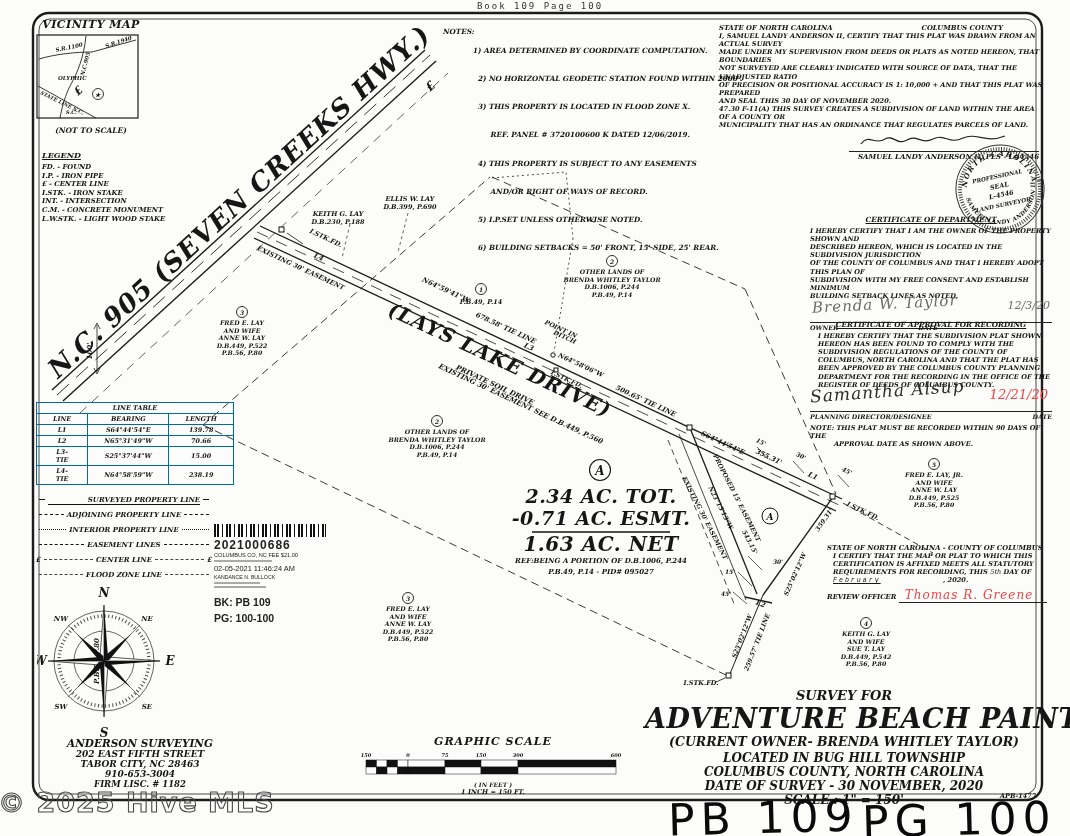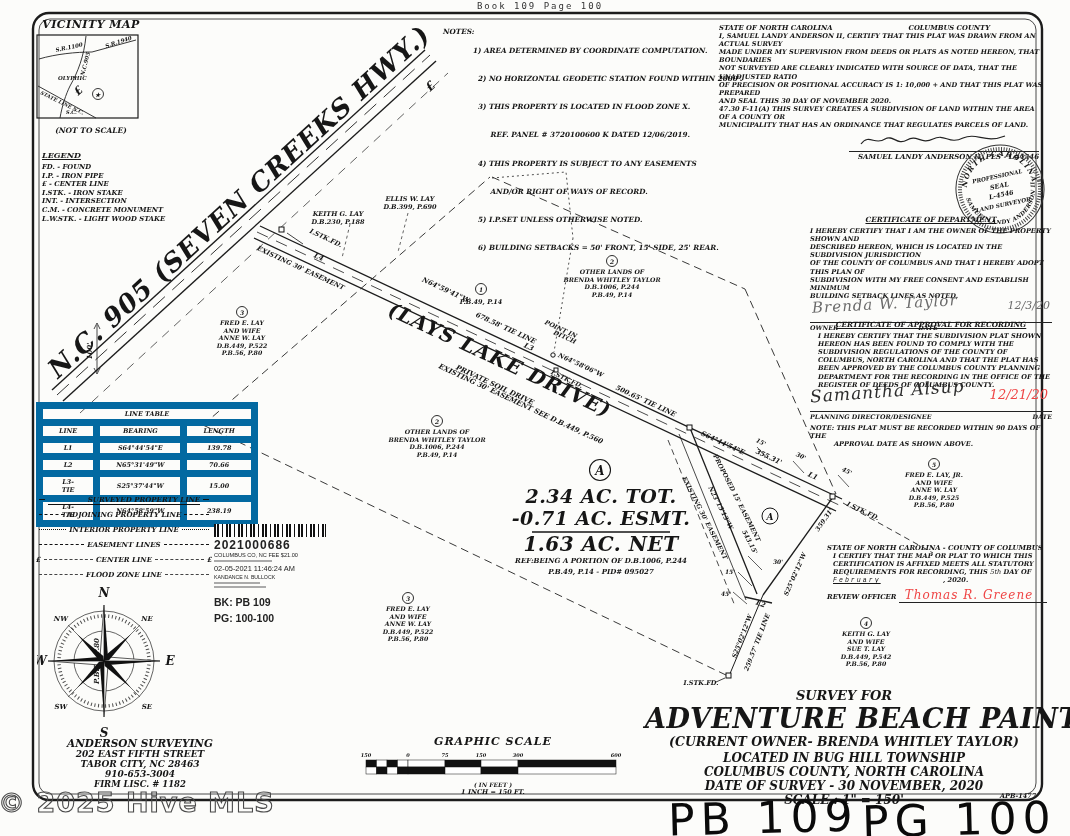--- a/index.html
+++ b/index.html
@@ -8,21 +8,21 @@
   .abs{position:absolute;}
   .plat{font-family:"DejaVu Serif",serif;font-style:italic;font-weight:bold;color:#161616;}
   .mono{font-family:"DejaVu Sans Mono",monospace;}
   .sans{font-family:"Liberation Sans","DejaVu Sans",sans-serif;font-style:normal;font-weight:normal;}
   svg text{font-family:"DejaVu Serif",serif;font-style:italic;font-weight:bold;fill:#161616;}
   .cert{font-size:6.6px;line-height:8.1px;letter-spacing:0;}
   .cert .ttl{text-align:center;text-decoration:underline;font-size:7.2px;margin-bottom:3px;}
   .hand{font-family:"DejaVu Serif",serif;font-style:italic;font-weight:normal;}
   .sigline{border-bottom:1px solid #222;}
   .lt-table{border-collapse:collapse;width:168px;font-size:6.4px;}
-  .lt-table td,.lt-table th{border:7px solid #0369a1;text-align:center;padding:1px 16px;font-style:italic;font-weight:bold;}
+  .lt-table td,.lt-table th{border:1px solid #0369a1;text-align:center;padding:1px 16px;font-style:italic;font-weight:bold;}
   .lg-row{display:flex;align-items:center;justify-content:center;height:15px;font-size:7px;}
   .seg{flex:1 0 auto;height:0;margin:0 3px;}
   .seg.solid{border-top:1.6px solid #111;}
   .seg.dash{border-top:1.3px dashed #111;}
   .seg.dot{border-top:1.6px dotted #111;}
   .seg.ldash{border-top:1.3px dashed #444;}
   .notesbox{font-size:7.2px;line-height:9.4px;white-space:pre;}
   .wm{font-family:"DejaVu Sans",sans-serif;font-weight:bold;font-size:27px;letter-spacing:1px;
       -webkit-text-stroke:1.1px #4a4a4a;color:rgba(255,255,255,0.05);}
   .handwrit{font-family:"DejaVu Sans",sans-serif;font-weight:400;font-size:44px;letter-spacing:6px;color:#0a0a0a;transform:rotate(-1.5deg);}
@@ -267,21 +267,21 @@
       <div>  4) THIS PROPERTY IS SUBJECT TO ANY EASEMENTS</div>
       <div>       AND/OR RIGHT OF WAYS OF RECORD.</div>
       <div>  5) I.P.SET UNLESS OTHERWISE NOTED.</div>
       <div>  6) BUILDING SETBACKS = 50' FRONT, 15' SIDE, 25' REAR.</div>
     </div>
   </div>
 
   <div class="abs plat cert" style="left:719px;top:24px;width:324px;">
     <div style="display:flex;justify-content:space-between;font-size:6.8px;">
       <span>STATE OF NORTH CAROLINA</span>
-      <span style="margin-right:53px;">COLUMBUS COUNTY</span>
+      <span style="margin-right:40px;">COLUMBUS COUNTY</span>
     </div>
     <div>I, SAMUEL LANDY ANDERSON II, CERTIFY THAT THIS PLAT WAS DRAWN FROM AN ACTUAL SURVEY</div>
     <div>MADE UNDER MY SUPERVISION FROM DEEDS OR PLATS AS NOTED HEREON, THAT BOUNDARIES</div>
     <div>NOT SURVEYED ARE CLEARLY INDICATED WITH SOURCE OF DATA, THAT THE UNADJUSTED RATIO</div>
     <div>OF PRECISION OR POSITIONAL ACCURACY IS 1:  10,000  + AND THAT THIS PLAT WAS PREPARED</div>
     <div>AND SEAL THIS   30      DAY OF   NOVEMBER    2020.</div>
     <div>47.30 F-11(A) THIS SURVEY CREATES A SUBDIVISION OF LAND WITHIN THE AREA OF A COUNTY OR</div>
     <div>MUNICIPALITY THAT HAS AN ORDINANCE THAT REGULATES PARCELS OF LAND.</div>
     <svg width="150" height="18" style="margin-left:140px;margin-top:2px;">
       <path d="M2,13 C10,2 16,15 26,8 C34,3 38,15 48,9 C58,3 62,14 74,8 C86,2 90,14 104,7 C118,1 126,13 146,5" fill="none" stroke="#222" stroke-width="1.2"></path>

